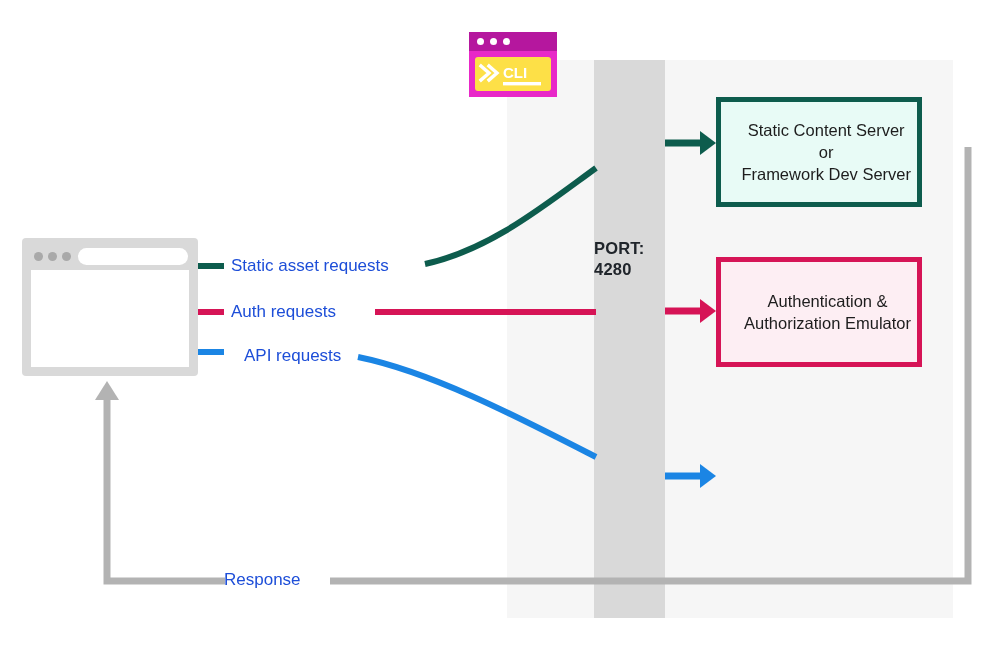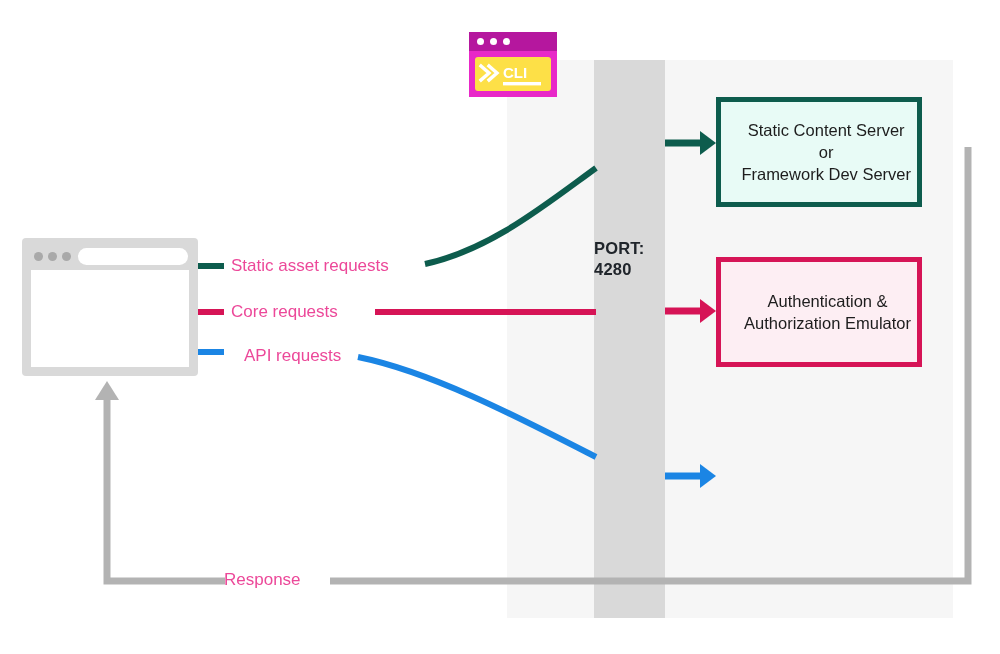--- a/index.html
+++ b/index.html
@@ -163,21 +163,21 @@
     left: 0;
     top: 0;
     width: 76px;
     height: 34px;
   }
 
   
   .flow-label {
     position: absolute;
     font-size: 17px;
-    color: #ec4899;
+    color: #1d4ed8;
     white-space: nowrap;
   }
   .lbl-static   { left: 231px; top: 256px; }
   .lbl-auth     { left: 231px; top: 302px; }
   .lbl-api      { left: 244px; top: 346px; }
   .lbl-response { left: 224px; top: 570px; }
 
   svg.overlay {
     position: absolute;
     left: 0; top: 0;
@@ -265,21 +265,21 @@
       <svg class="cli-text" viewBox="0 0 76 34">
         <path d="M6,9 L14,16 L6,23" fill="none" stroke="#ffffff" stroke-width="3.4" stroke-linecap="square"></path>
         <path d="M14,9 L22,16 L14,23" fill="none" stroke="#ffffff" stroke-width="3.4" stroke-linecap="square"></path>
         <text x="28" y="21" font-family="Liberation Sans, sans-serif" font-size="15" font-weight="bold" fill="#ffffff">CLI</text>
         <rect x="28" y="25" width="38" height="3.4" fill="#ffffff"></rect>
       </svg>
     </div>
   </div>
 
   <div class="flow-label lbl-static">Static asset requests</div>
-  <div class="flow-label lbl-auth">Core requests</div>
+  <div class="flow-label lbl-auth">Auth requests</div>
   <div class="flow-label lbl-api">API requests</div>
   <div class="flow-label lbl-response">Response</div>
 
   <div class="svc-box svc-green">
     <div class="lines">
       <div>Static Content Server</div>
       <div>or</div>
       <div>Framework Dev Server</div>
     </div>
   </div>

